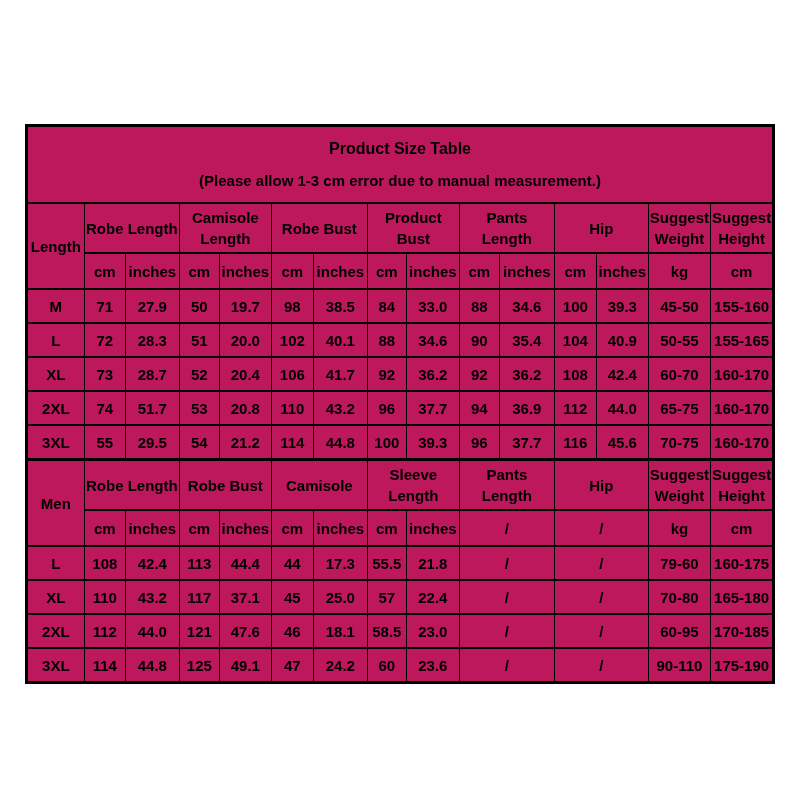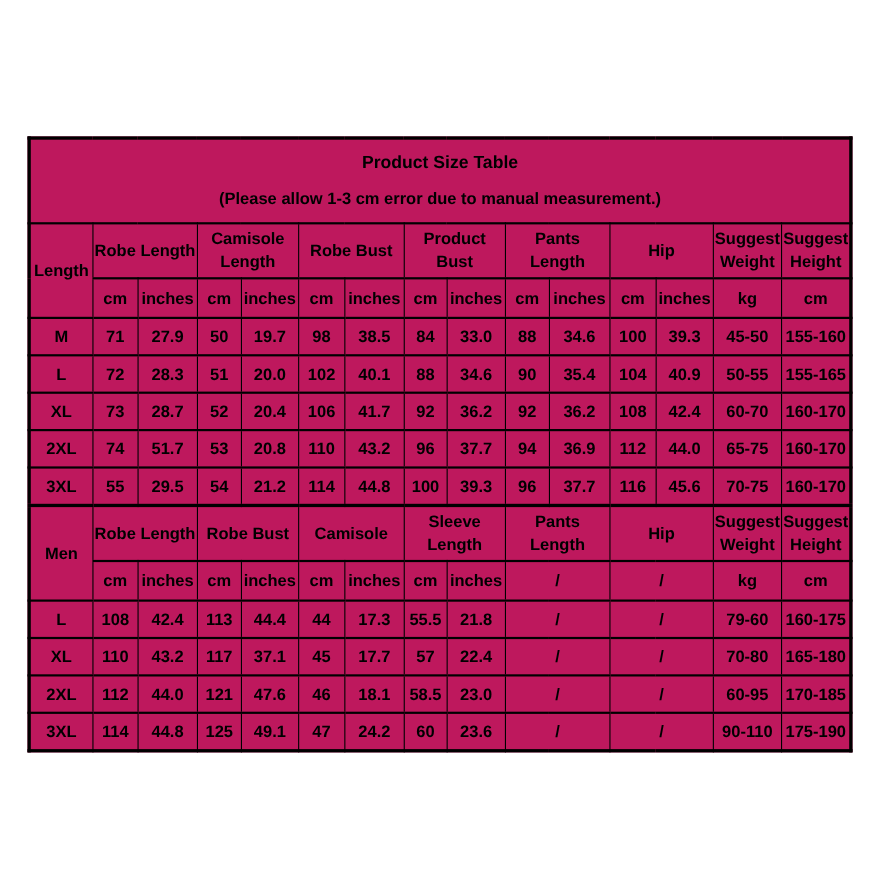--- a/index.html
+++ b/index.html
@@ -227,21 +227,21 @@
         <td>79-60</td>
         <td>160-175</td>
       </tr>
       <tr class="data-row">
         <td>XL</td>
         <td>110</td>
         <td>43.2</td>
         <td>117</td>
         <td>37.1</td>
         <td>45</td>
-        <td>17.7</td>
+        <td>25.0</td>
         <td>57</td>
         <td>22.4</td>
         <td colspan="2" class="slash-cell">/</td>
         <td colspan="2" class="slash-cell">/</td>
         <td>70-80</td>
         <td>165-180</td>
       </tr>
       <tr class="data-row">
         <td>2XL</td>
         <td>112</td>

